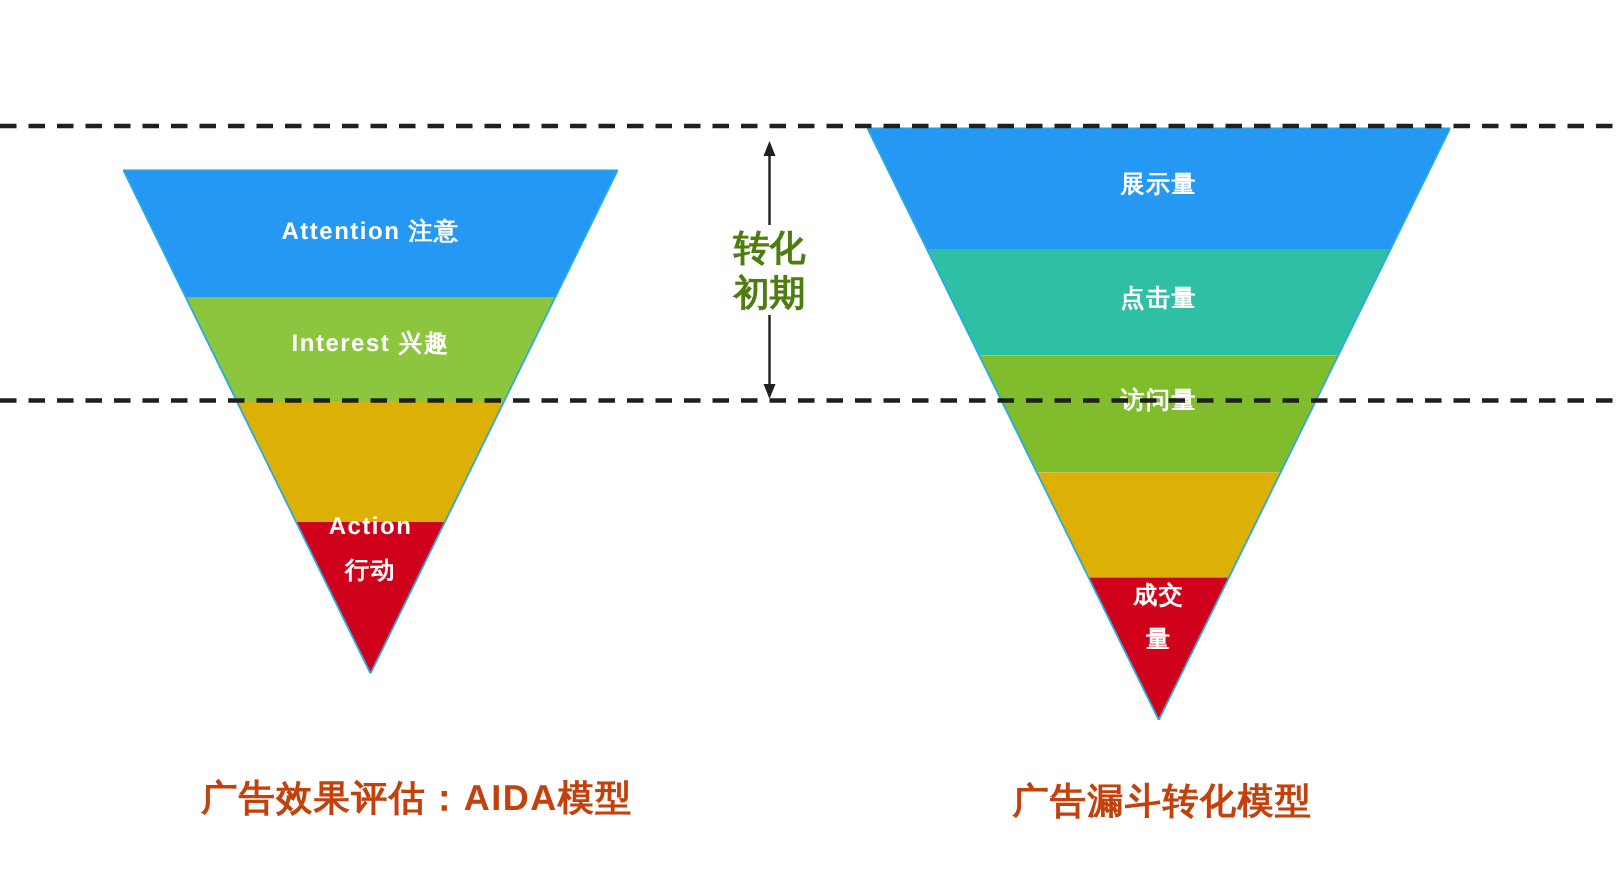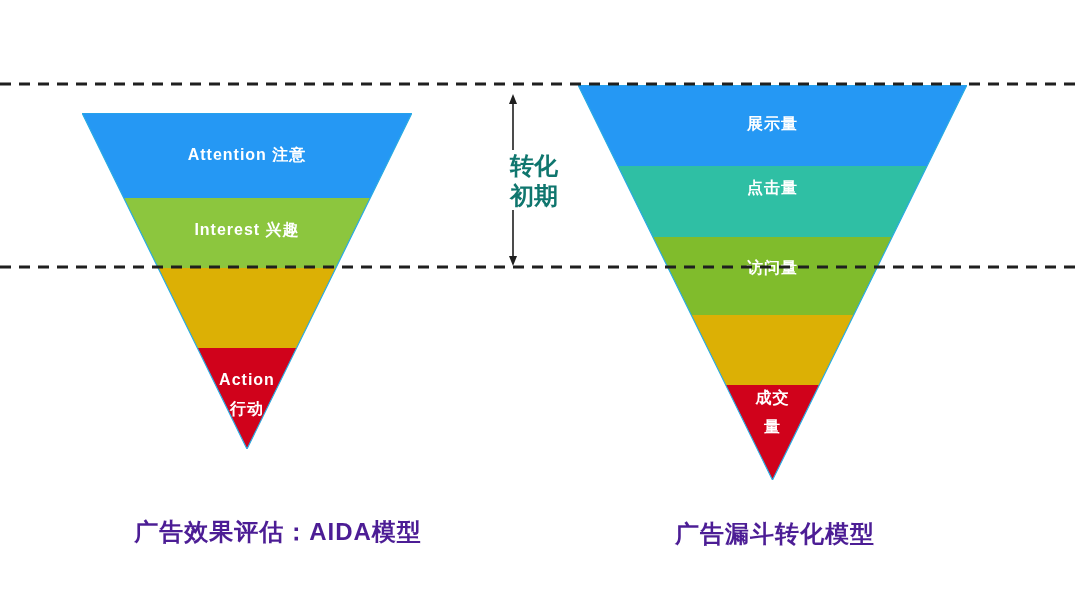--- a/index.html
+++ b/index.html
@@ -13,24 +13,24 @@
   .flabel{
     position:absolute;left:0;width:100%;text-align:center;z-index:4;
     color:#ffffff;font-weight:bold;font-size:16px;line-height:29px;
     letter-spacing:1px;white-space:nowrap;
   }
   .annotation-arrow{position:absolute;left:504px;top:92px;z-index:4;}
   .annotation-arrow line{stroke:#1f1f1f;stroke-width:1.6;}
   .annotation-arrow polygon{fill:#1f1f1f;}
   .annotation-text{
     position:absolute;left:468px;top:151px;width:90px;z-index:4;
-    text-align:right;color:#0f766e;font-weight:bold;font-size:24px;line-height:30px;
+    text-align:center;color:#4d7c0f;font-weight:bold;font-size:24px;line-height:30px;
   }
   .caption{
-    position:absolute;z-index:4;text-align:center;color:#4c1d95;
+    position:absolute;z-index:4;text-align:center;color:#c2410c;
     font-weight:bold;font-size:24px;white-space:nowrap;letter-spacing:1px;
   }
   .caption.left{left:82px;top:516px;width:392px;}
   .caption.right{left:578px;top:518px;width:394px;text-align:center;}
 </style>
 </head>
 <body>
 
 <div class="canvas">
 
@@ -49,21 +49,21 @@
       <g clip-path="url(#clipL)">
         <rect x="0" y="0" width="330" height="85" fill="#2598F4"></rect>
         <rect x="0" y="85" width="330" height="70" fill="#8CC63E"></rect>
         <rect x="0" y="155" width="330" height="80" fill="#DCB005"></rect>
         <rect x="0" y="235" width="330" height="101" fill="#D0021B"></rect>
       </g>
       <polygon points="0,0 330,0 165,336" fill="none" stroke-width="1.2" stroke="#29ABE2"></polygon>
     </svg>
     <div class="flabel" style="top:27px">Attention 注意</div>
     <div class="flabel" style="top:102px">Interest 兴趣</div>
-    <div class="flabel" style="top:252px">
+    <div class="flabel" style="top:224px">
       <div>Action</div>
       <div>行动</div>
     </div>
   </div>
 
   <div class="funnel-wrap" style="left:578px;top:85px;width:389px;height:395px;">
     <svg width="389" height="395" viewBox="0 0 389 395">
       <defs>
         <clipPath id="clipR">
             <polygon points="0,0 389,0 194.5,395"></polygon>
@@ -72,21 +72,21 @@
       <g clip-path="url(#clipR)">
         <rect x="0" y="0" width="389" height="81" fill="#2598F4"></rect>
         <rect x="0" y="81" width="389" height="71" fill="#2FBFA4"></rect>
         <rect x="0" y="152" width="389" height="78" fill="#80BC2C"></rect>
         <rect x="0" y="230" width="389" height="70" fill="#DCB005"></rect>
         <rect x="0" y="300" width="389" height="95" fill="#D0021B"></rect>
       </g>
       <polygon points="0,0 389,0 194.5,395" fill="none" stroke-width="1.2" stroke="#29ABE2"></polygon>
     </svg>
     <div class="flabel" style="top:24px">展示量</div>
-    <div class="flabel" style="top:88px">点击量</div>
+    <div class="flabel" style="top:100px">点击量</div>
     <div class="flabel" style="top:168px">访问量</div>
     <div class="flabel" style="top:298px">
       <div>成交</div>
       <div>量</div>
     </div>
   </div>
 
   <svg class="annotation-arrow" width="18" height="176">
     <polygon points="9,2 5,12 13,12"></polygon>
     <line x1="9" y1="10" x2="9" y2="58"></line>

